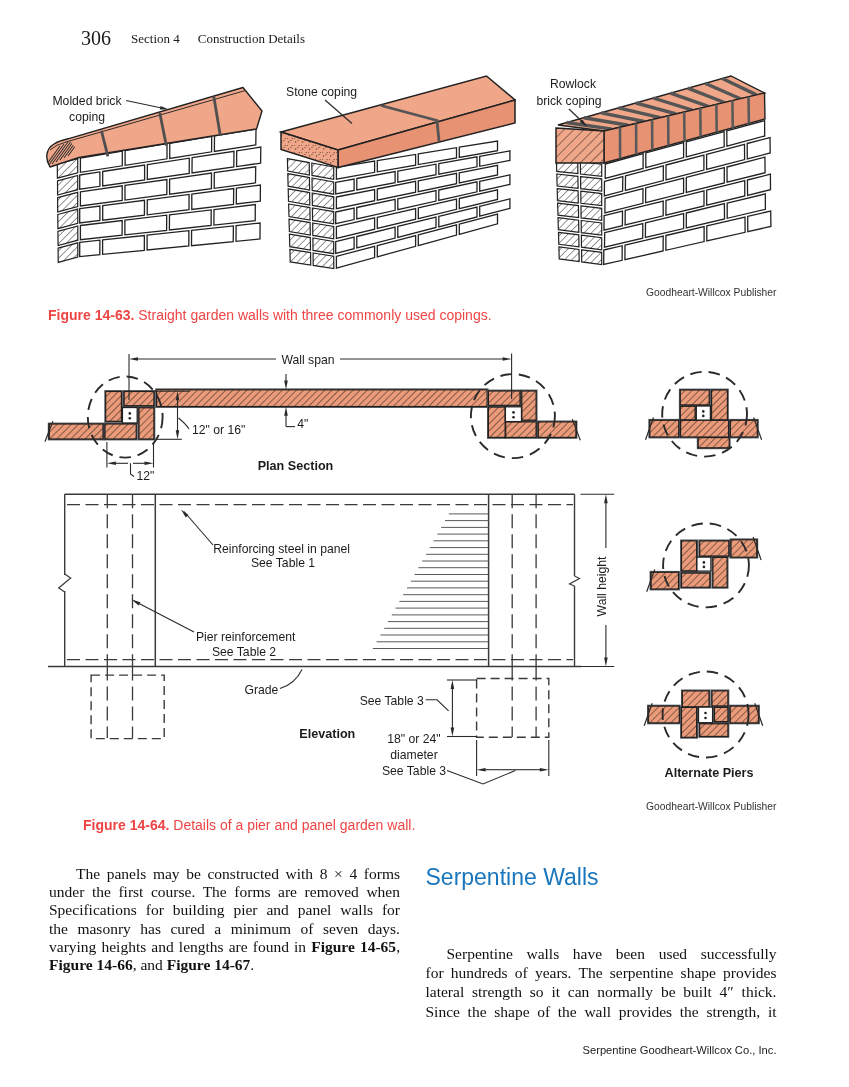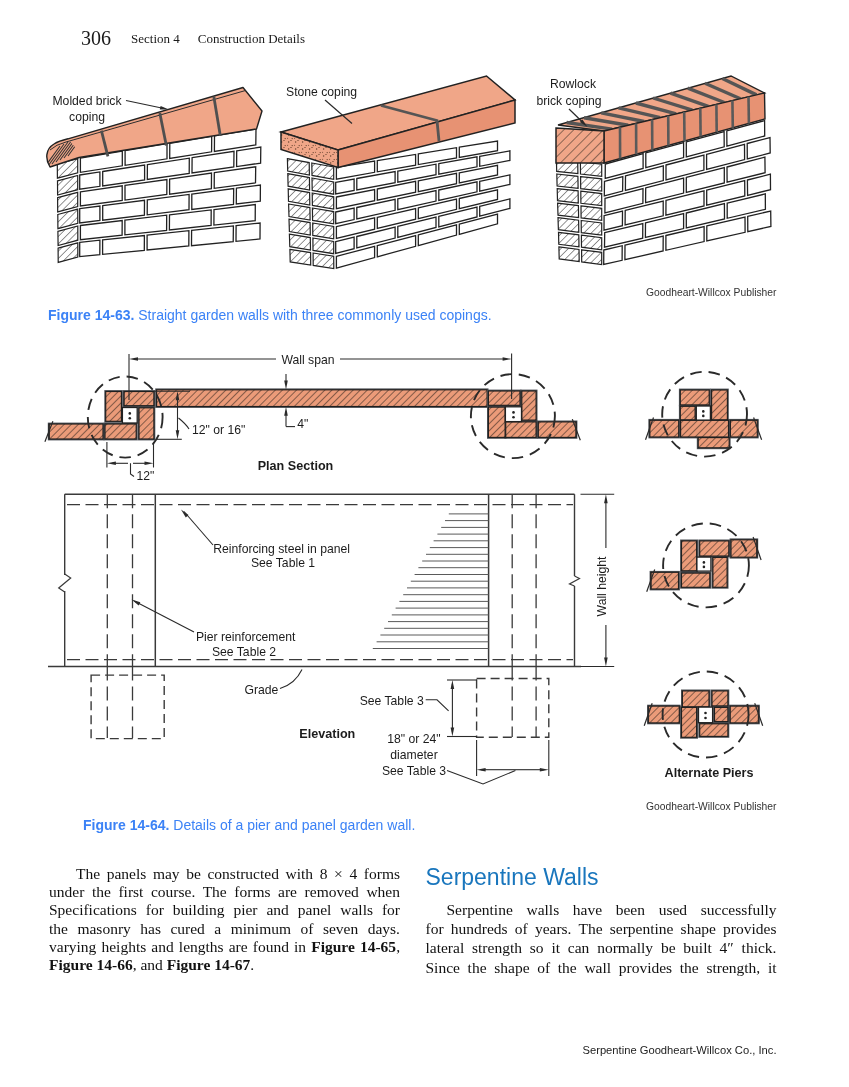--- a/index.html
+++ b/index.html
@@ -1,19 +1,19 @@
 <!DOCTYPE html>
 <html><head><meta charset="utf-8">
 <style>
 html,body{margin:0;padding:0;background:#fff;}
 #page{position:relative;width:849px;height:1087px;background:#fff;overflow:hidden;
   font-family:"Liberation Serif", serif;}
 .sans{font-family:"Liberation Sans", sans-serif;}
 .jl{text-align:justify;text-align-last:justify;}
-.cap{font-family:"Liberation Sans", sans-serif;font-size:14px;color:#3b82f6;}
+.cap{font-family:"Liberation Sans", sans-serif;font-size:14px;color:#ef4444;}
 .cred{font-family:"Liberation Sans", sans-serif;font-size:10.3px;color:#333;
   position:absolute;right:72.5px;}
 </style></head>
 <body>
 <div id="page">
 <svg width="849" height="1087" viewBox="0 0 849 1087" style="position:absolute;left:0;top:0">
       <defs>
 <pattern id="hw" width="5.2" height="5.2" patternUnits="userSpaceOnUse" patternTransform="rotate(-45)">
           <rect width="5.2" height="5.2" fill="#ffffff"></rect>
           <line x1="0" y1="0" x2="5.2" y2="0" stroke="#3d3d3d" stroke-width="1.1"></line>
@@ -415,21 +415,21 @@
 <div style="position:absolute;left:49px;top:864.5px;width:351px;font-size:15.5px;line-height:18.35px;color:#111;">
 <div class="jl" style="text-indent:27px;">The panels may be constructed with 8 × 4 forms</div>
 <div class="jl">under the first course. The forms are removed when</div>
 <div class="jl">Specifications for building pier and panel walls for</div>
 <div class="jl">the masonry has cured a minimum of seven days.</div>
 <div class="jl">varying heights and lengths are found in <b>Figure&nbsp;14-65</b>,</div>
 <div><b>Figure 14-66</b>, and <b>Figure 14-67</b>.</div>
 </div>
 
 <div class="sans" style="position:absolute;left:425.5px;top:864px;font-size:23px;color:#1976bd;">Serpentine Walls</div>
-<div style="position:absolute;left:425.5px;top:900px;width:351px;font-size:15.5px;line-height:19.2px;color:#111;">
+<div style="position:absolute;left:425.5px;top:944px;width:351px;font-size:15.5px;line-height:19.2px;color:#111;">
 <div class="jl" style="text-indent:21px;">Serpentine walls have been used successfully</div>
 <div class="jl">for hundreds of years. The serpentine shape provides</div>
 <div class="jl">lateral strength so it can normally be built 4″ thick.</div>
 <div class="jl">Since the shape of the wall provides the strength, it</div>
 </div>
 
 <div class="sans" style="position:absolute;right:72.5px;top:1043.5px;font-size:11.2px;color:#222;">Serpentine Goodheart-Willcox Co., Inc.</div>
 </div>
 
 </body></html>

